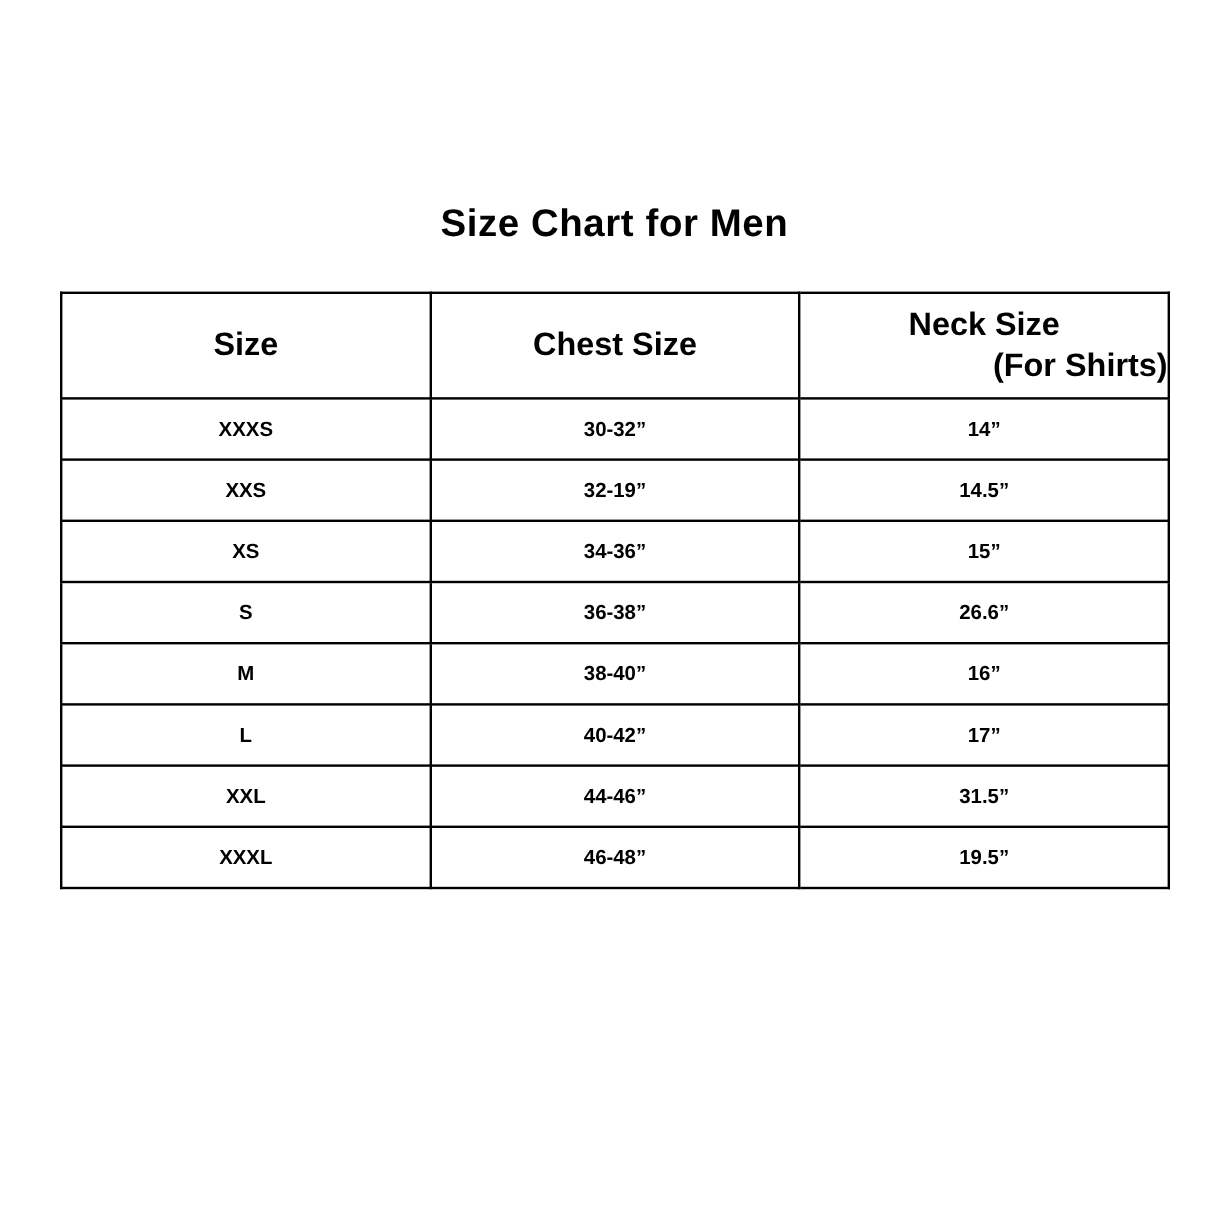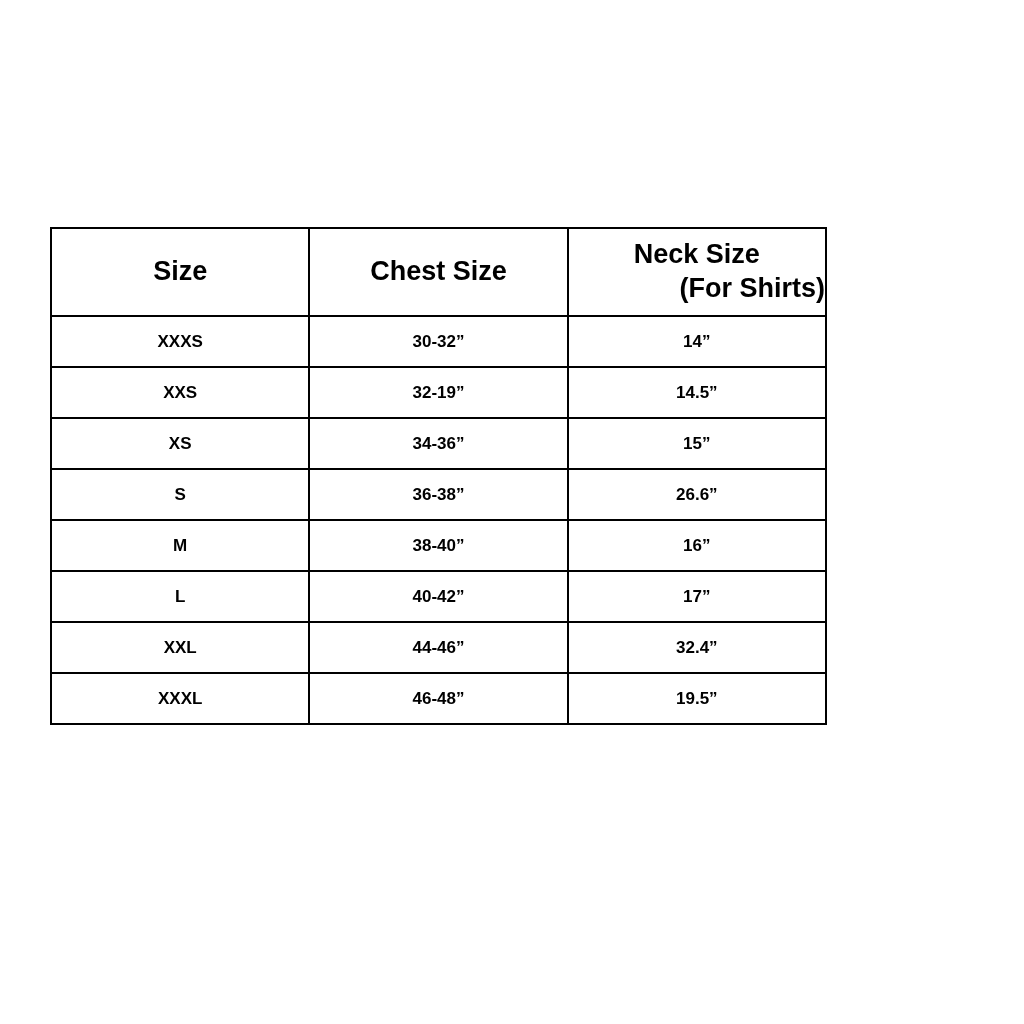--- a/index.html
+++ b/index.html
@@ -22,22 +22,22 @@
     width: 100%;
     text-align: center;
     font-size: 32px;
     font-weight: bold;
     letter-spacing: 0.5px;
     margin: 0;
   }
   table.size-chart {
     position: absolute;
     left: 50px;
-    top: 227px;
-    width: 777px;
+    top: 243px;
+    width: 925px;
     border-collapse: collapse;
     table-layout: fixed;
     background: #ffffff;
   }
   table.size-chart th,
   table.size-chart td {
     border: 2px solid #000000;
     text-align: center;
     vertical-align: middle;
     font-weight: bold;
@@ -57,20 +57,21 @@
     font-size: 27px;
     font-weight: bold;
     text-align: right;
   }
 </style>
 </head>
 <body>
 
 <div class="canvas">
 
+  <h1 class="page-title">Size Chart for Men</h1>
 
   <table class="size-chart">
     <thead>
       <tr>
         <th>Size</th>
         <th>Chest Size</th>
         <th>
           <span>Neck Size</span>
           <span class="header-subline">(For Shirts)</span>
         </th>
@@ -103,21 +104,21 @@
         <td>16”</td>
       </tr>
       <tr>
         <td>L</td>
         <td>40-42”</td>
         <td>17”</td>
       </tr>
       <tr>
         <td>XXL</td>
         <td>44-46”</td>
-        <td>32.4”</td>
+        <td>31.5”</td>
       </tr>
       <tr>
         <td>XXXL</td>
         <td>46-48”</td>
         <td>19.5”</td>
       </tr>
     </tbody>
   </table>
 
 </div>

